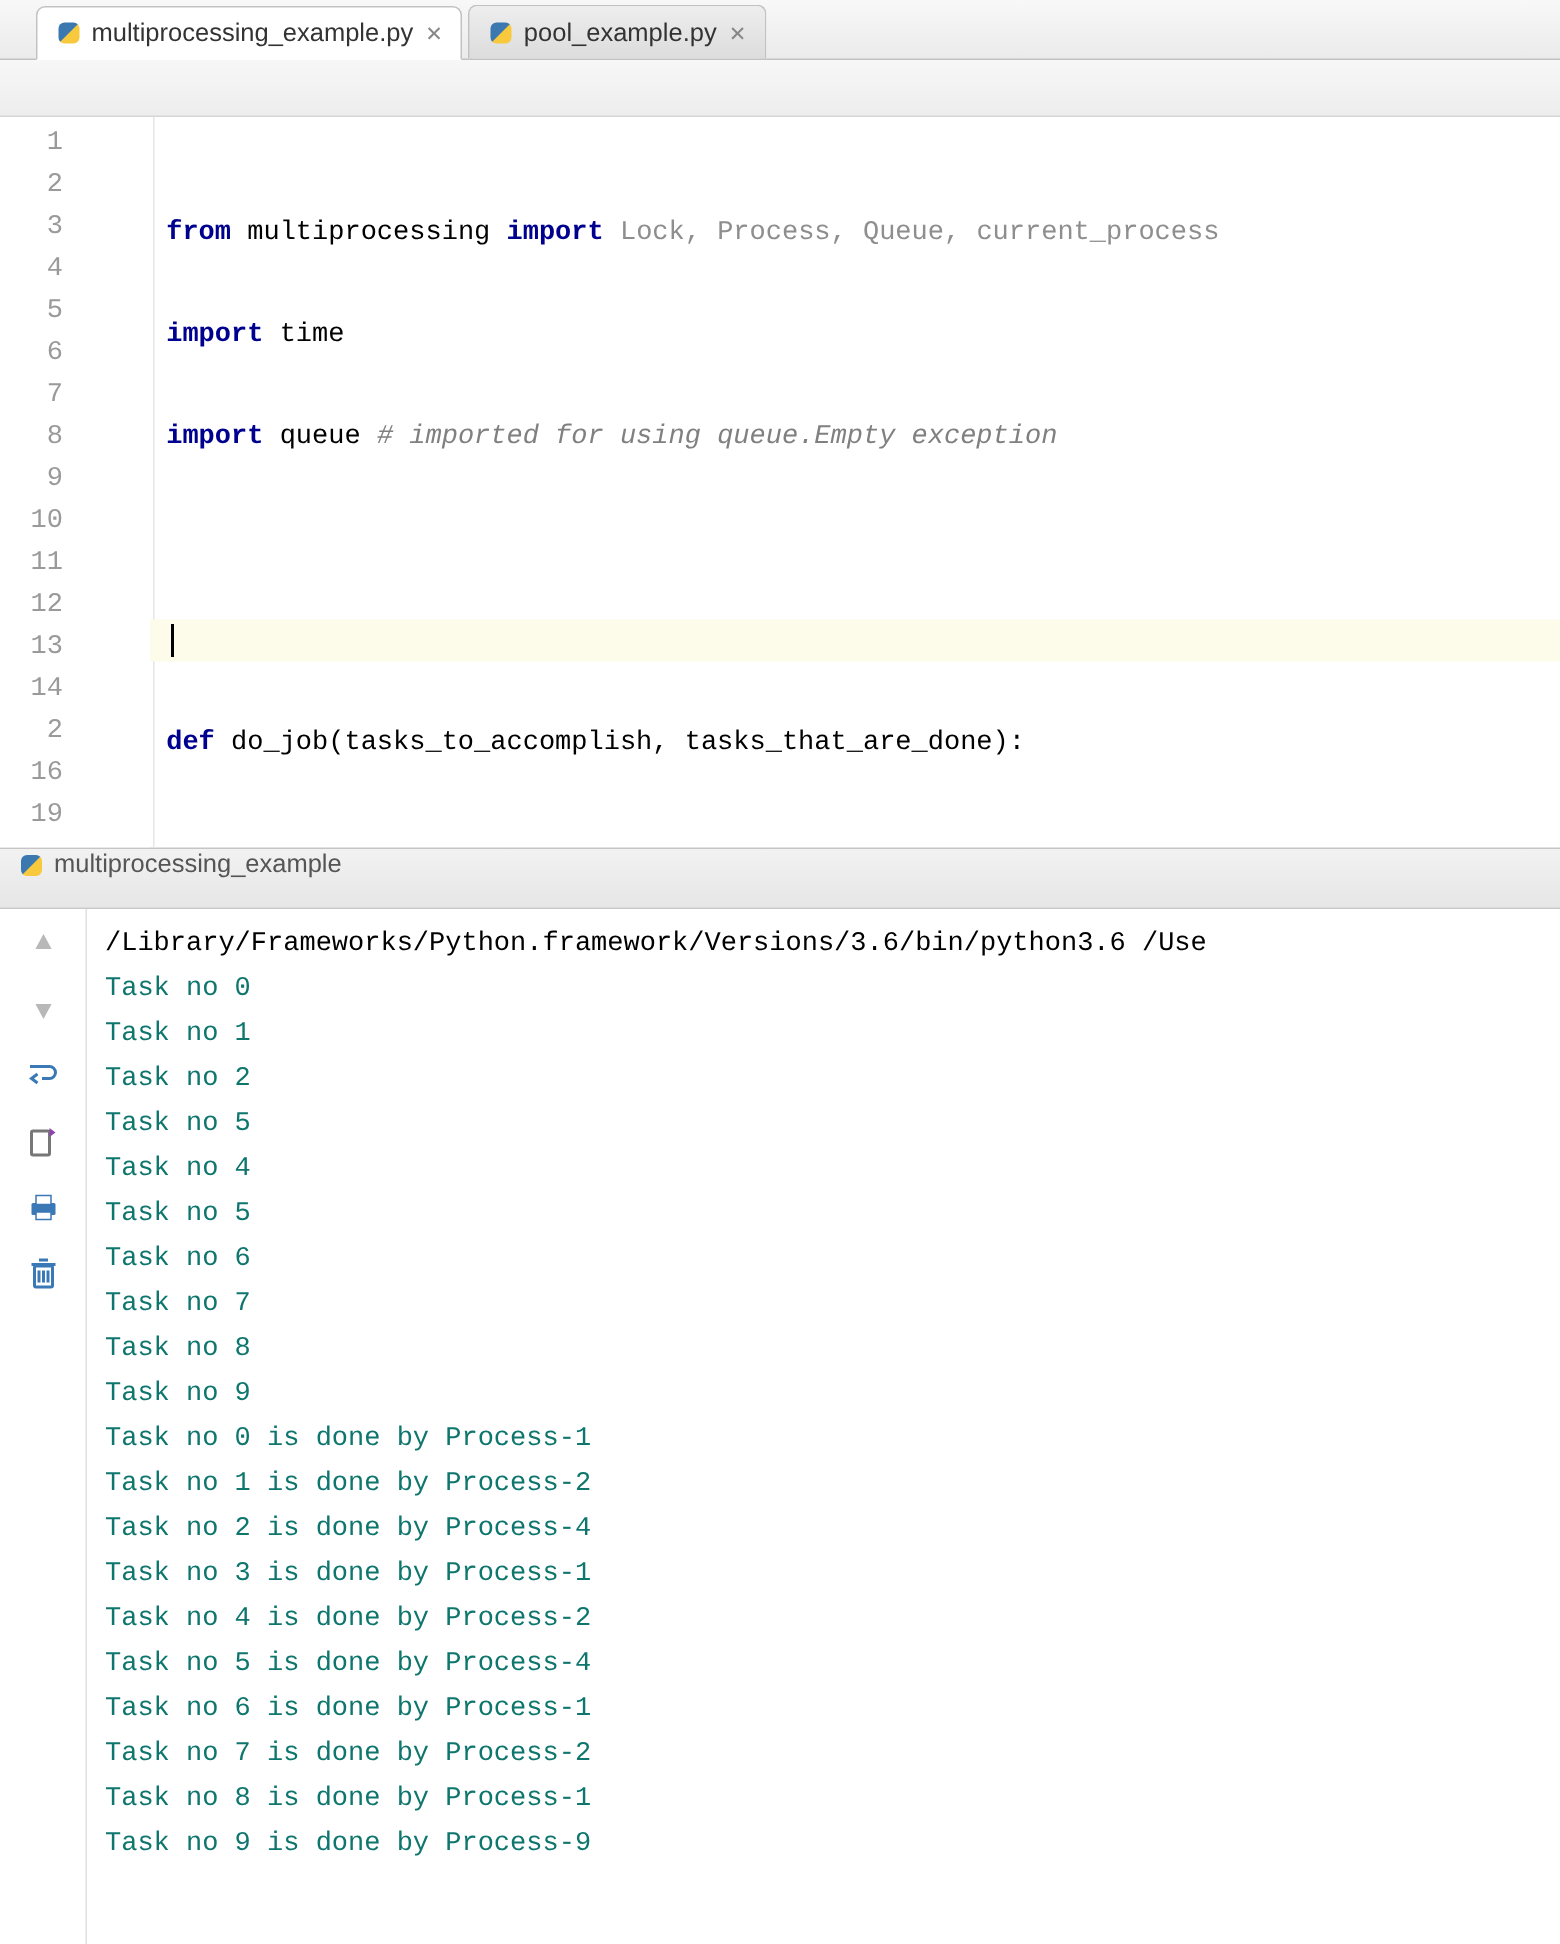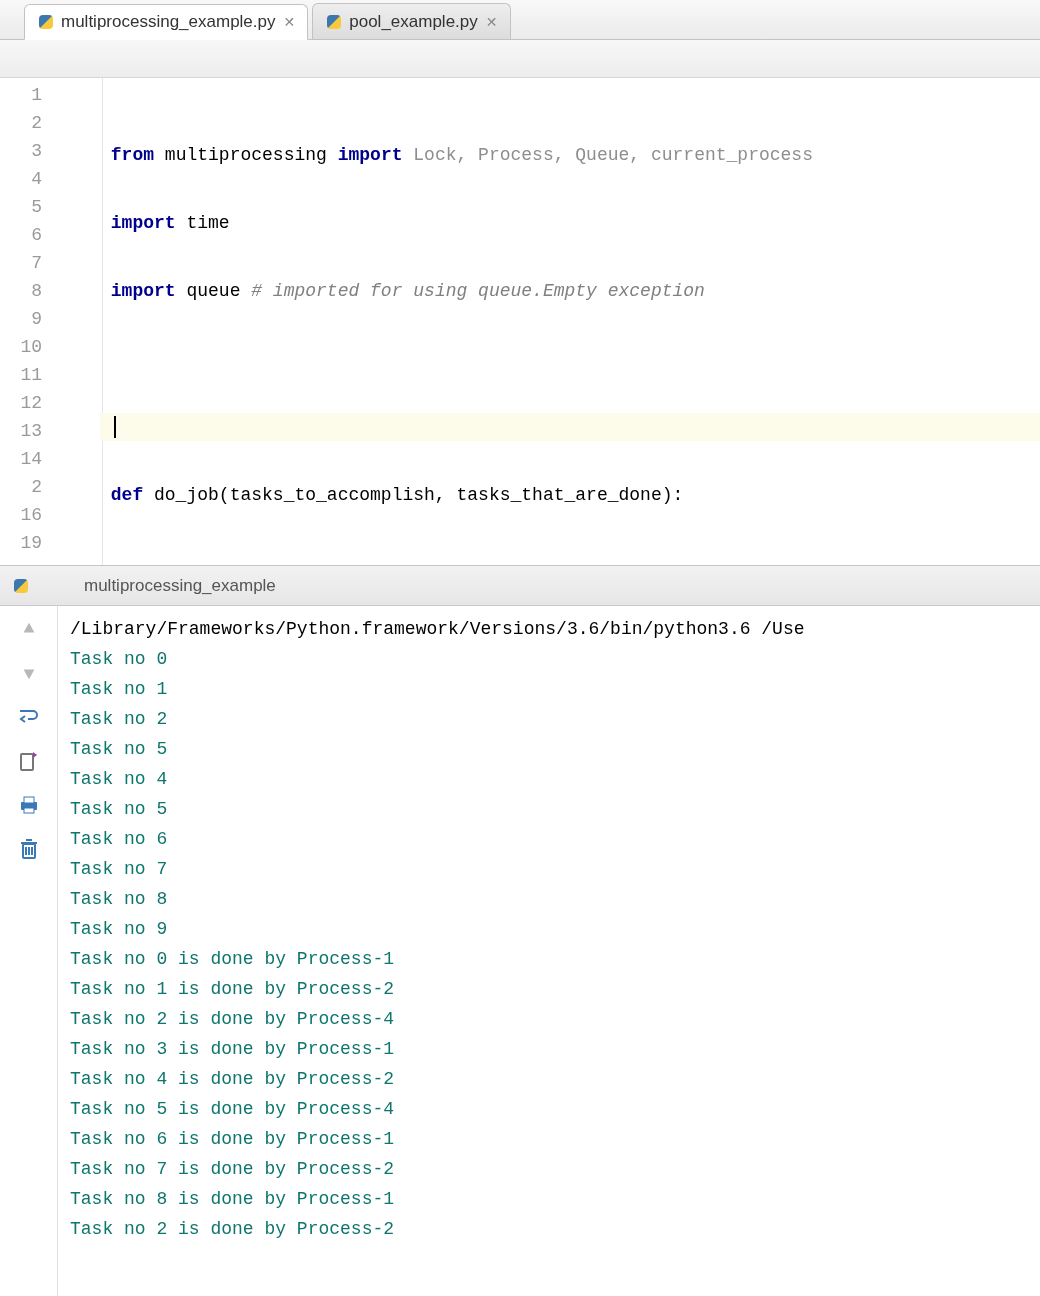--- a/index.html
+++ b/index.html
@@ -115,23 +115,21 @@
 .c-plain { color: #000; }
 .c-gray { color: #8e8e8e; }
 .c-comment { color: #808080; font-style: italic; margin-top: 48px; }
 
 
 .run-header {
   height: 40px;
   background: linear-gradient(#f2f2f2, #e6e6e6);
   border-bottom: 1px solid #c9c9c9;
   display: flex;
-  align-items: center;
   padding-left: 10px;
-  gap: 48px;
 }
 .run-title {
   color: #555;
   font-family: -apple-system, BlinkMacSystemFont, "Helvetica Neue", sans-serif;
   font-size: 17px;
   padding-left: 4px;
 }
 .console-wrap {
   flex: 1;
   display: flex;
@@ -296,14 +294,14 @@
 <span class="out">Task no 9</span>
 <span class="out">Task no 0 is done by Process-1</span>
 <span class="out">Task no 1 is done by Process-2</span>
 <span class="out">Task no 2 is done by Process-4</span>
 <span class="out">Task no 3 is done by Process-1</span>
 <span class="out">Task no 4 is done by Process-2</span>
 <span class="out">Task no 5 is done by Process-4</span>
 <span class="out">Task no 6 is done by Process-1</span>
 <span class="out">Task no 7 is done by Process-2</span>
 <span class="out">Task no 8 is done by Process-1</span>
-<span class="out">Task no 2 is done by Process-2</span></div>
+<span class="out">Task no 9 is done by Process-9</span></div>
 </div>
 
 </body></html>

